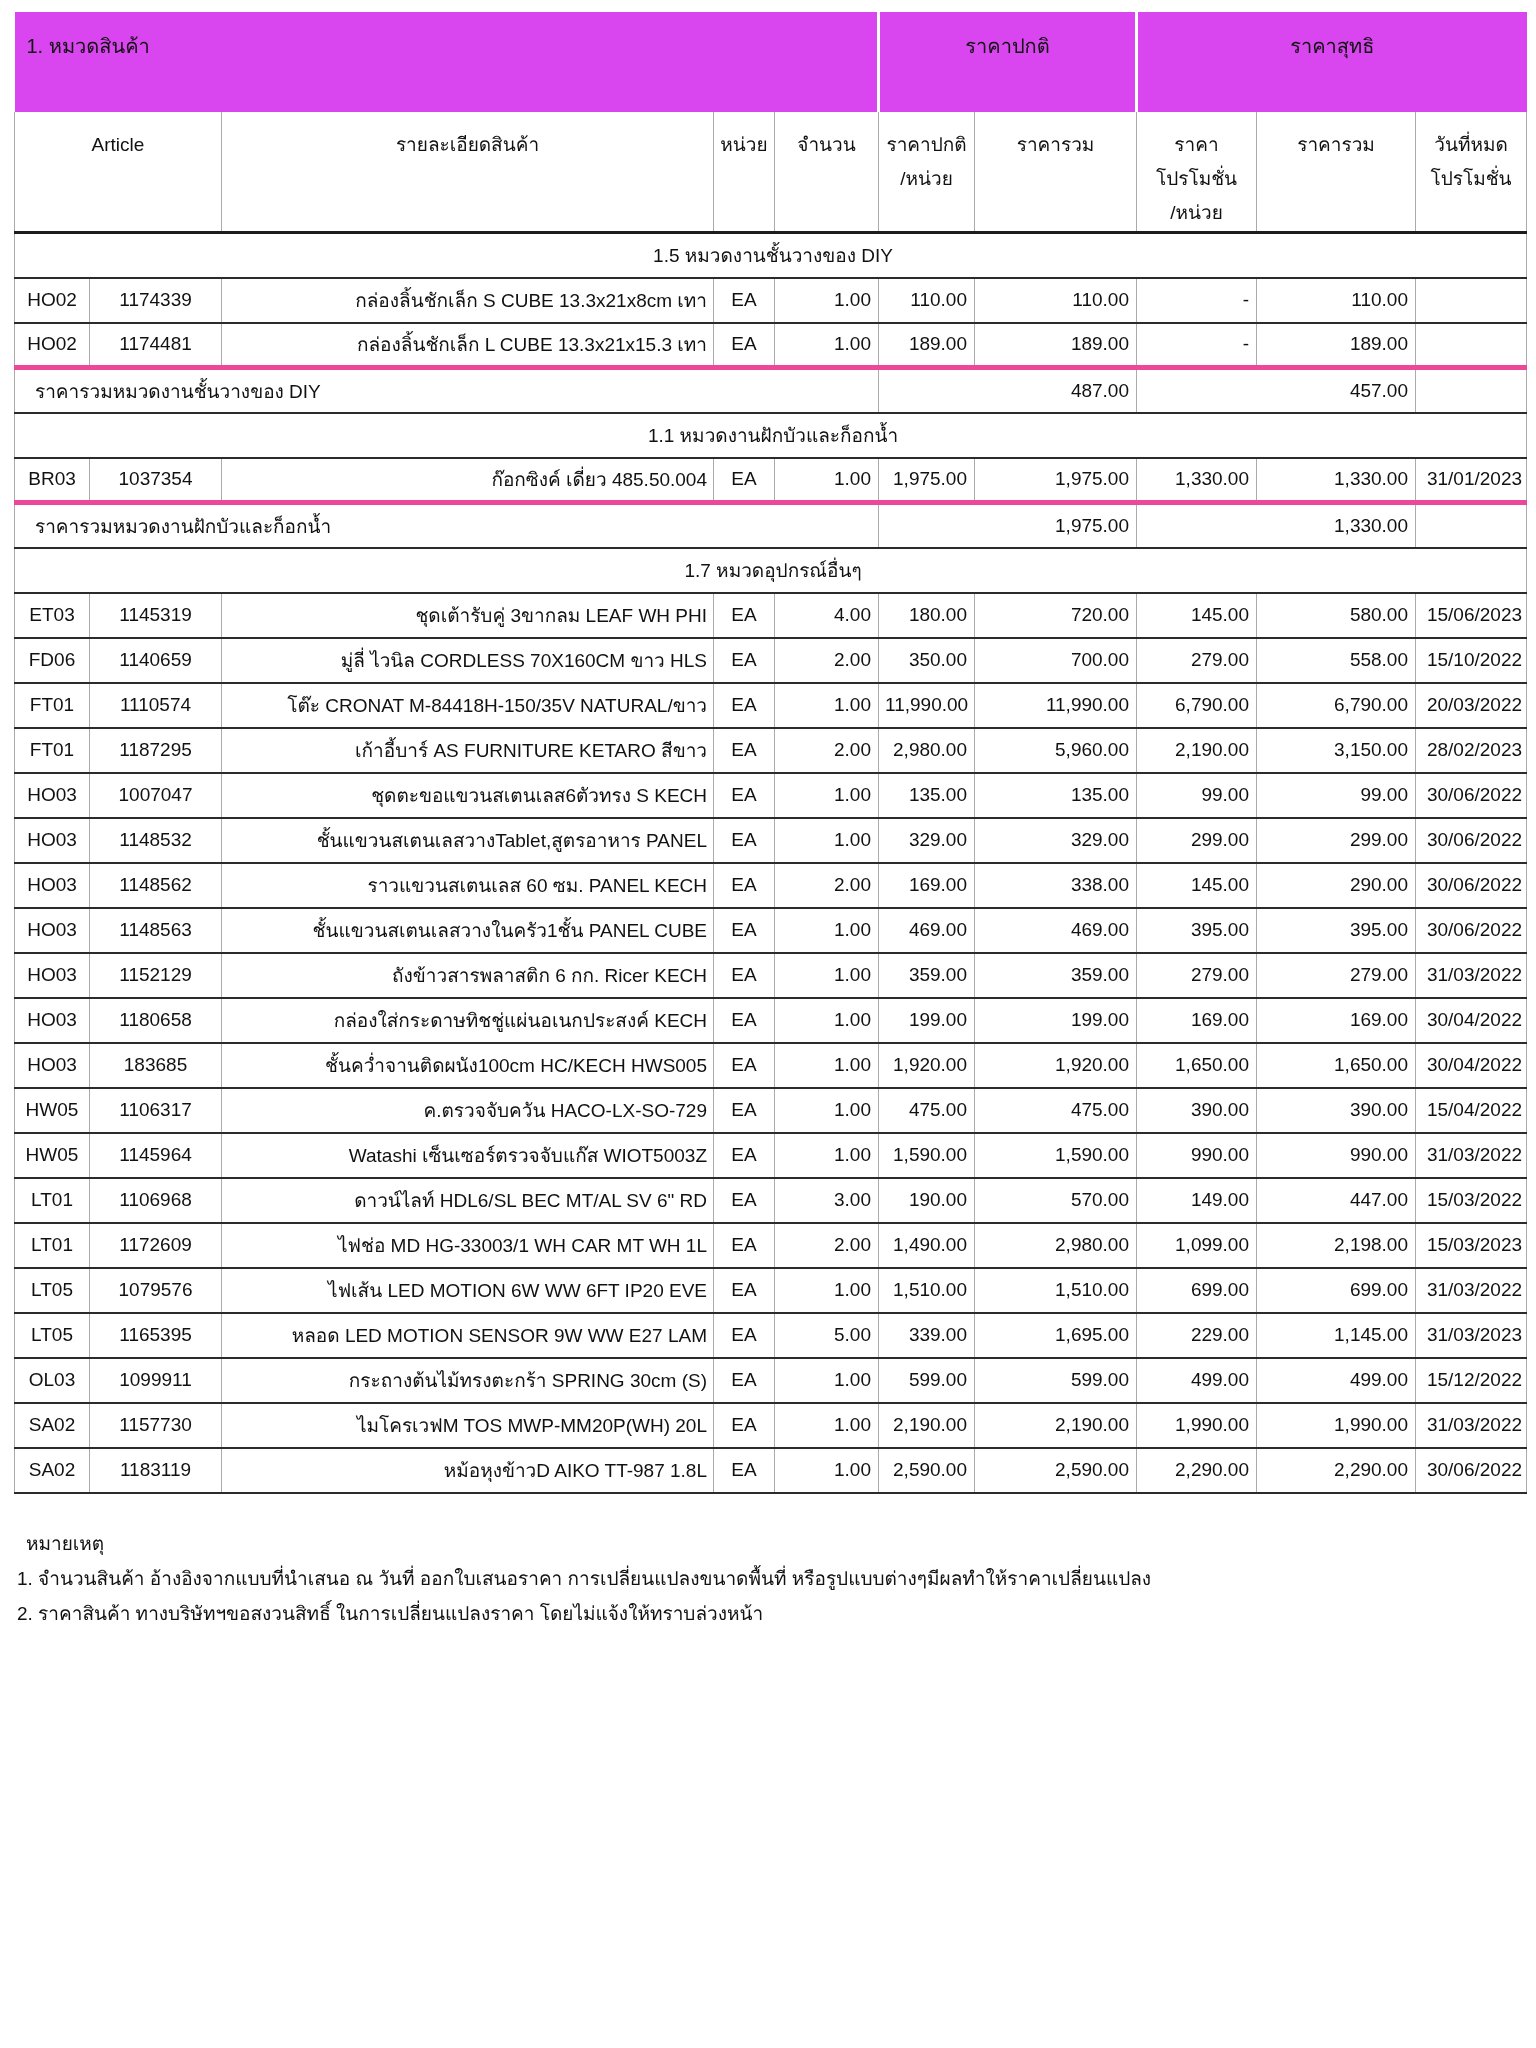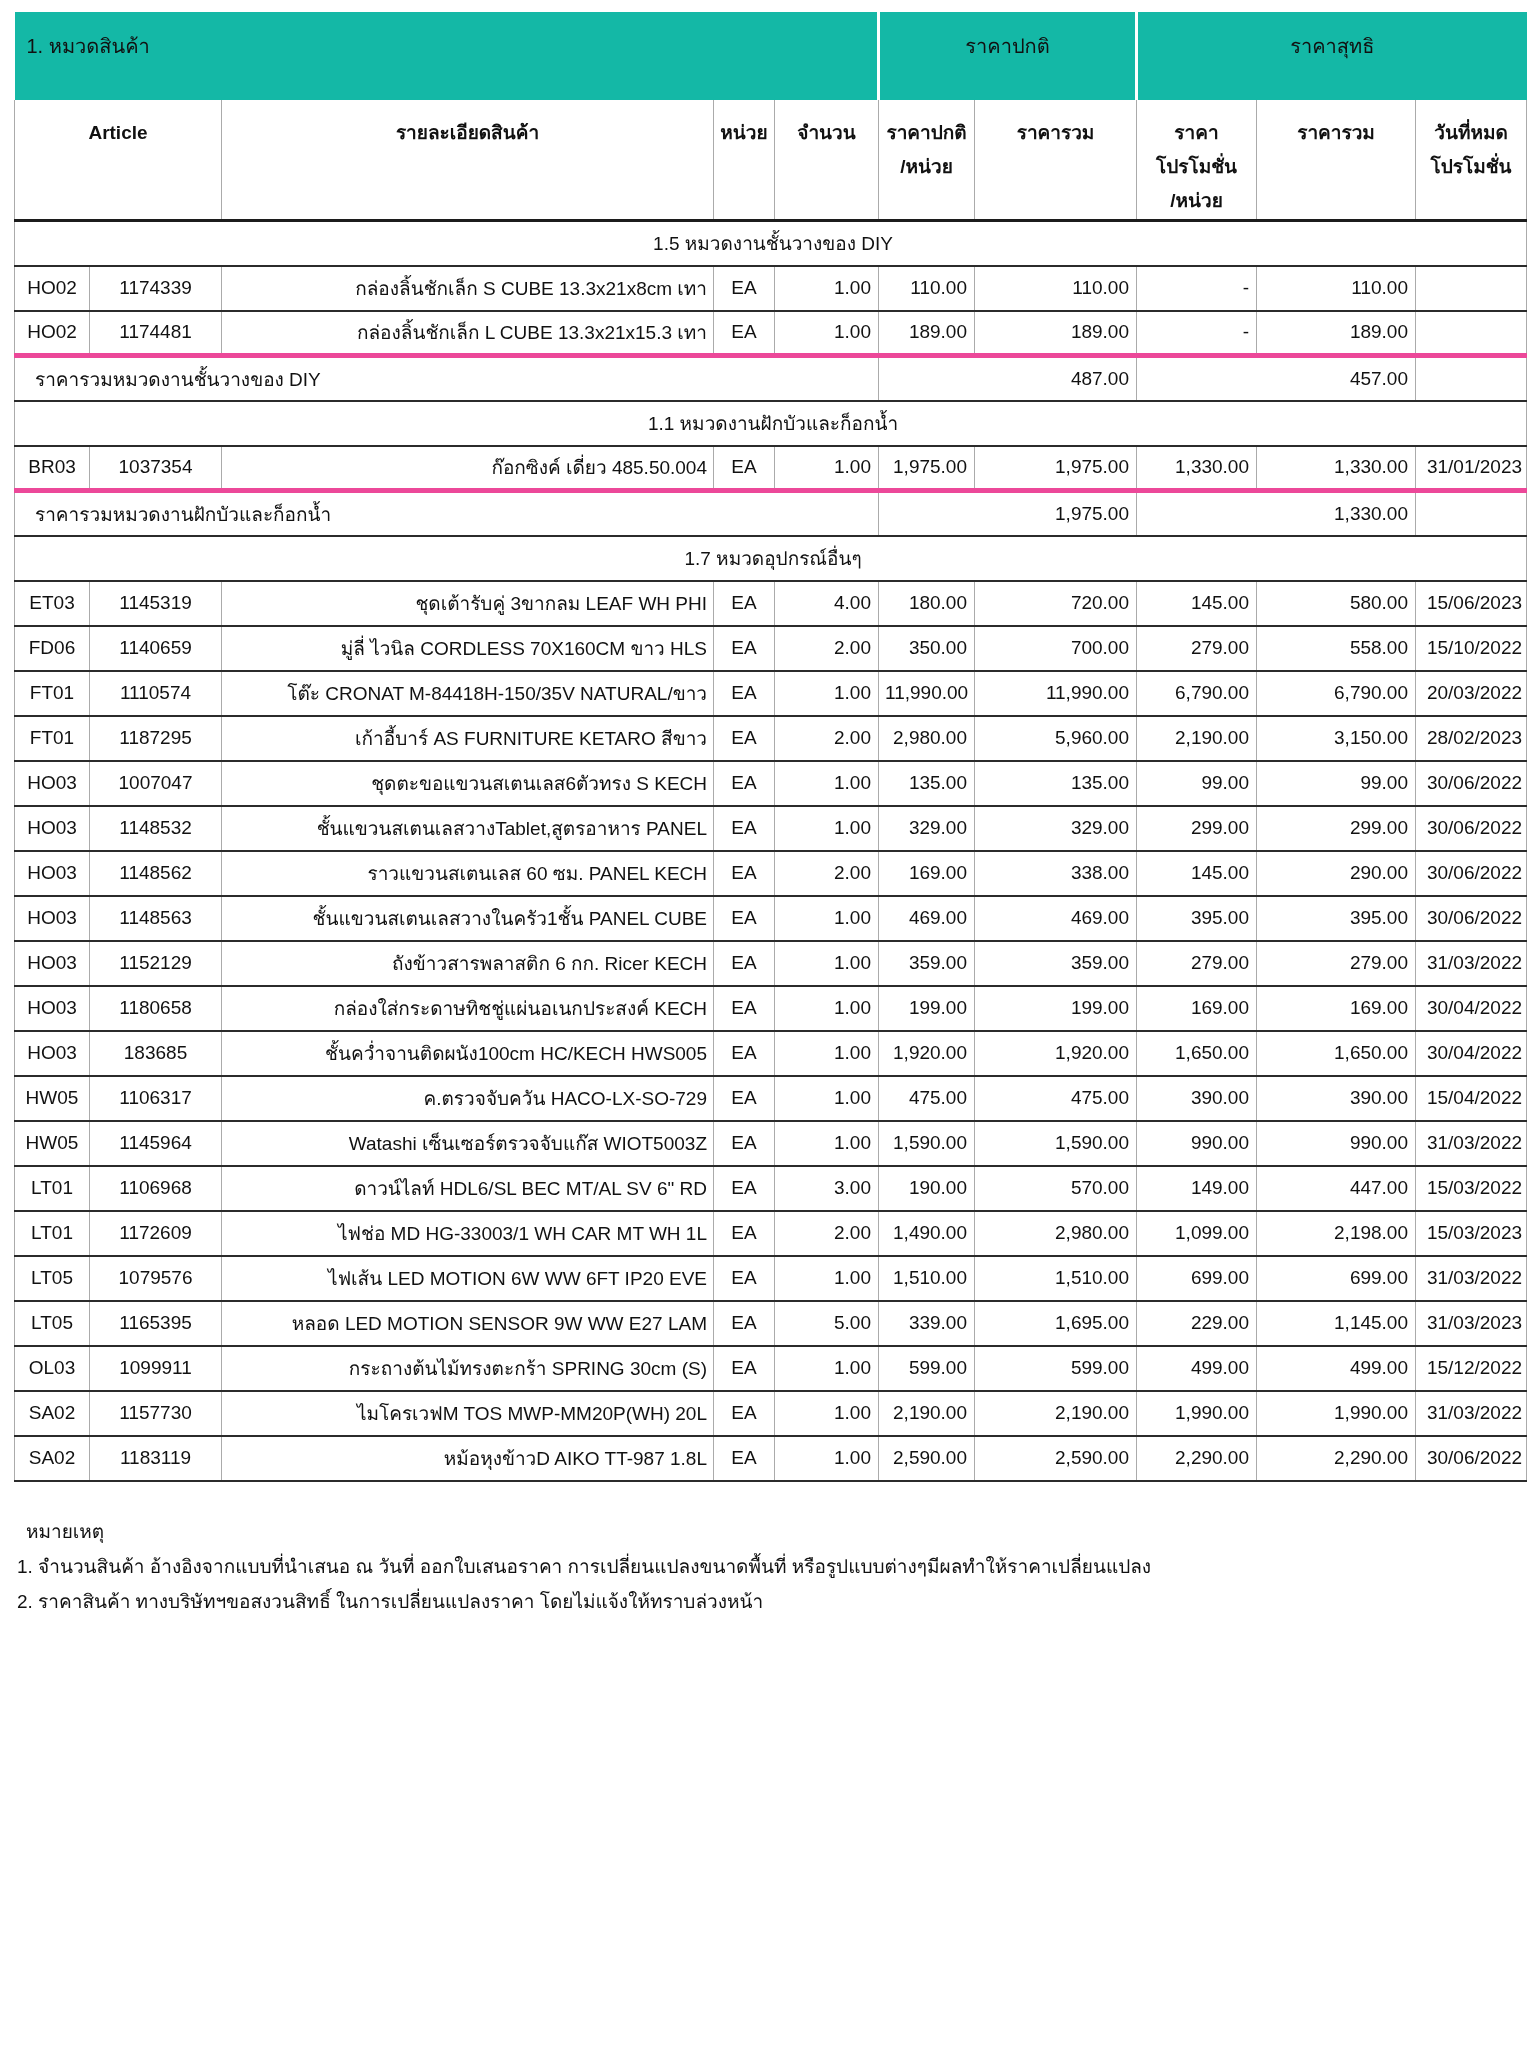--- a/index.html
+++ b/index.html
@@ -14,38 +14,38 @@
   .sheet { padding: 12px 0 0 14px; }
 
   table.quote {
     border-collapse: collapse;
     table-layout: fixed;
     width: 1512px;
   }
 
   
   tr.gray th {
-    background: #14b8a6;
-    height: 88px;
+    background: #d946ef;
+    height: 100px;
     vertical-align: top;
     padding-top: 18px;
     font-weight: normal;
     font-size: 20px;
     margin-top: 28px;
   }
   th.g-first { text-align: left; padding-left: 12px; }
   th.g-mid   { text-align: center; border-left: 3px solid #ffffff; }
 
   
   tr.cols th {
     background: #ffffff;
     height: 110px;
     vertical-align: top;
     padding-top: 16px;
-    font-weight: bold;
+    font-weight: normal;
     font-size: 19px;
     text-align: center;
     white-space: pre-line;
     line-height: 34px;
     border-left: 1px solid #ababab;
     border-right: 1px solid #ababab;
     border-bottom: 3px solid #1c1c1c;
   }
 
   

